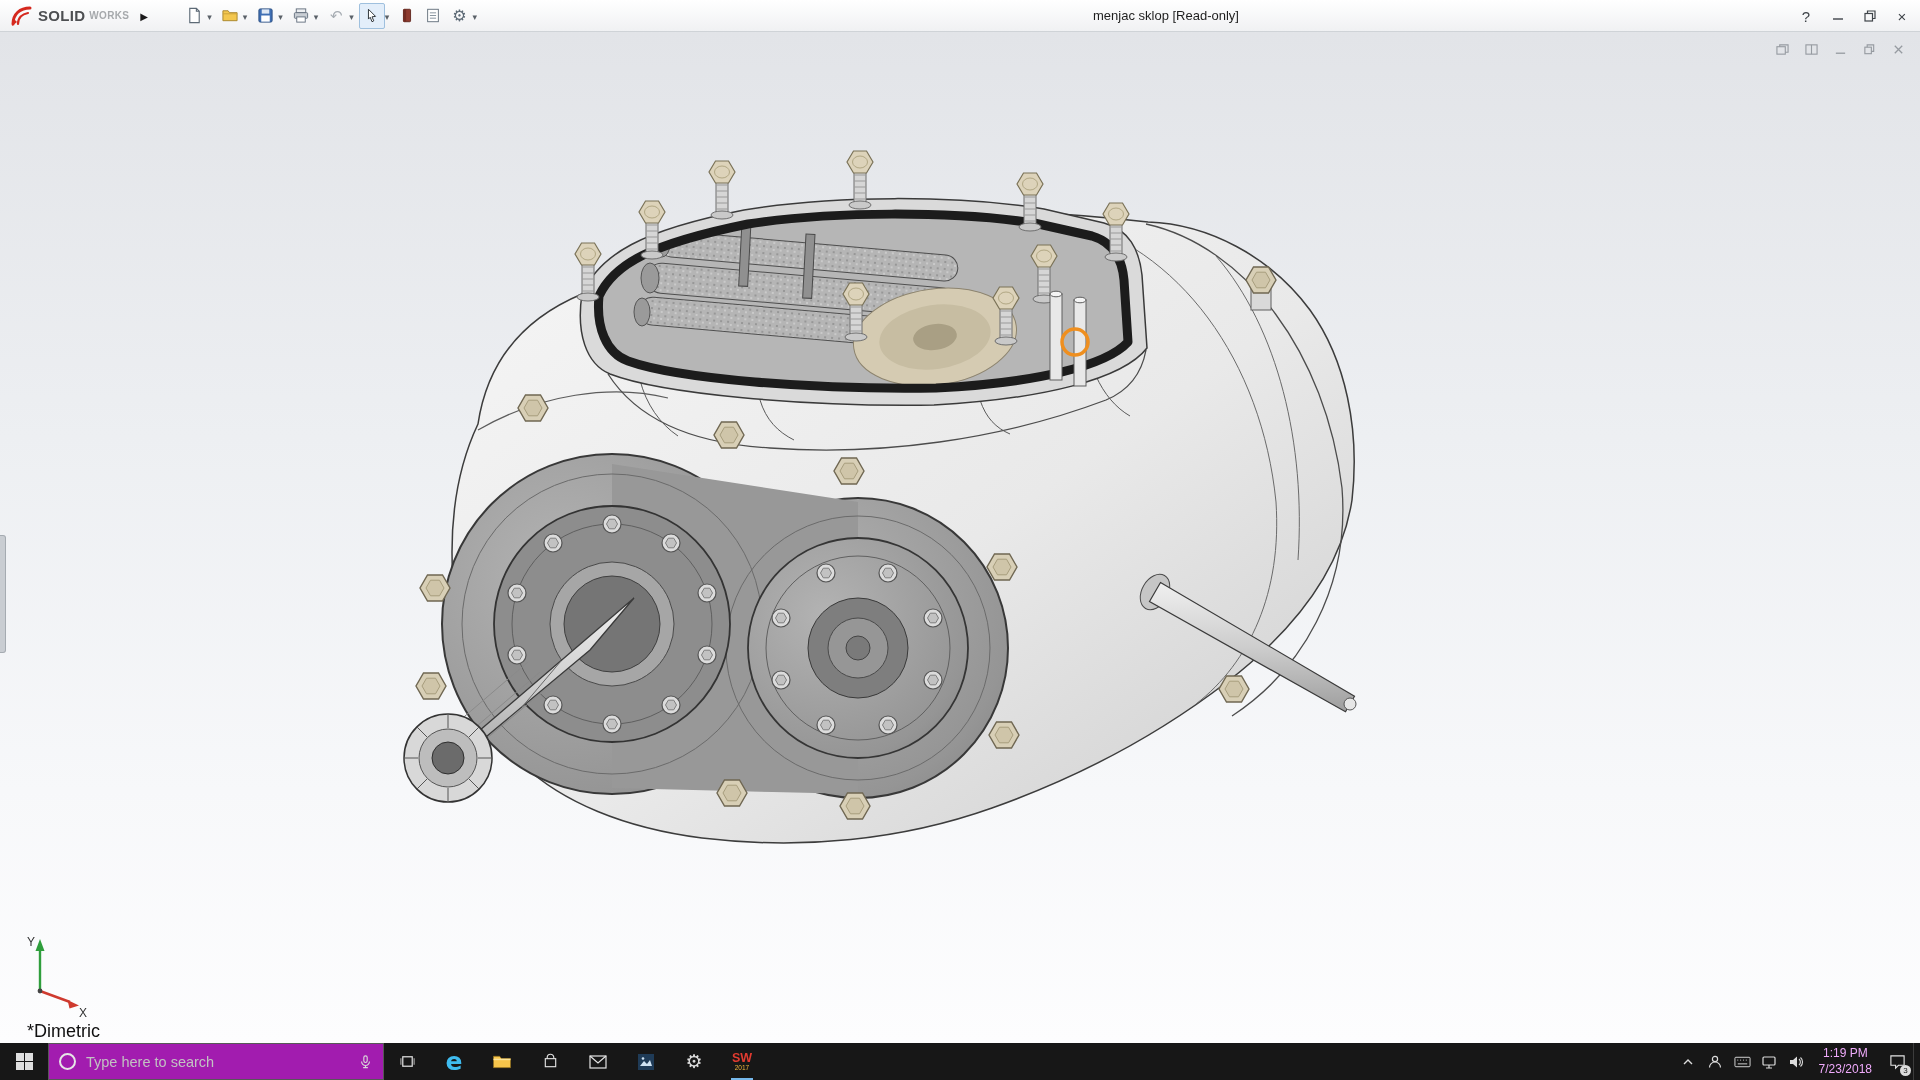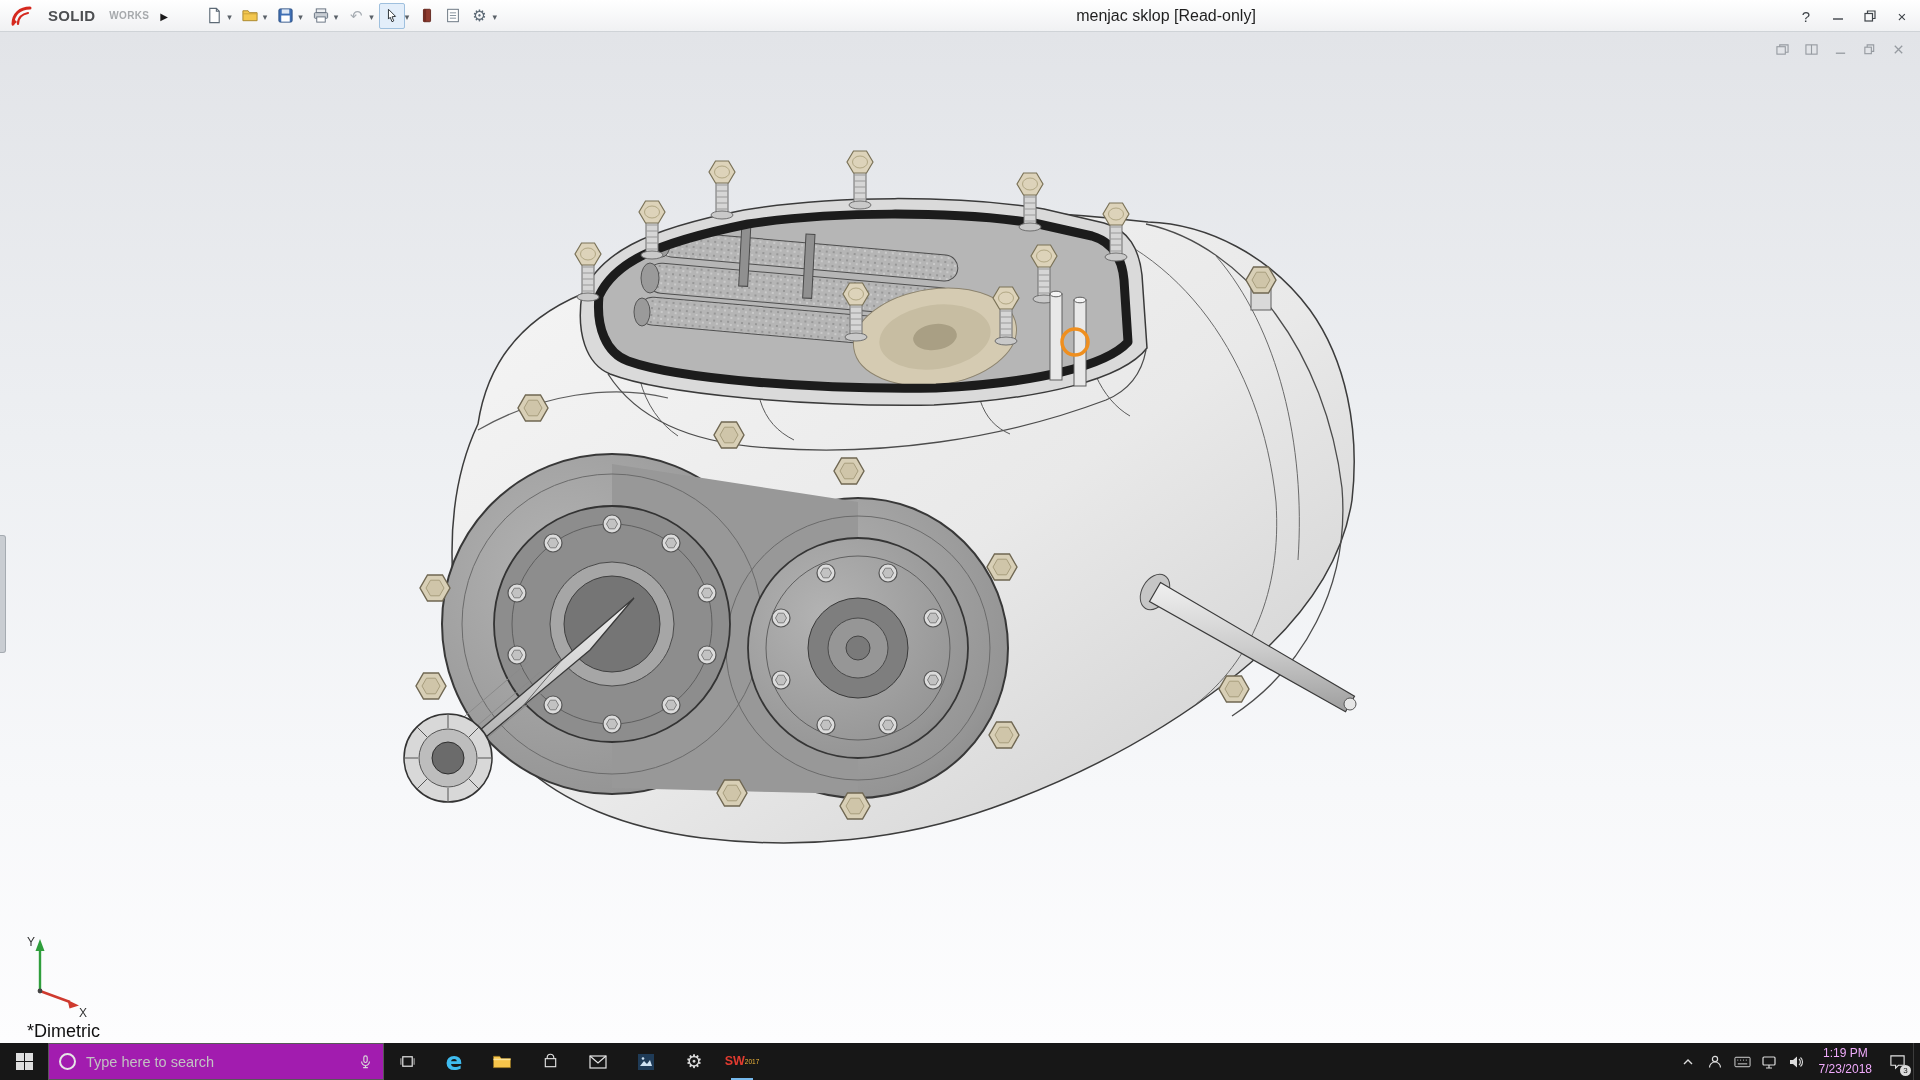--- a/index.html
+++ b/index.html
@@ -3,30 +3,30 @@
 <meta charset="utf-8">
 <style>
   *{margin:0;padding:0;box-sizing:border-box}
   html,body{width:1920px;height:1080px}
   body{font-family:"Liberation Sans",sans-serif;overflow:hidden;background:#fff}
   .glyph{font-family:"DejaVu Sans",sans-serif}
   button{cursor:default}
 
   
   .titlebar{position:relative;height:32px;background:linear-gradient(#ffffff,#f0f1f3);border-bottom:1px solid #cfd3d7;display:flex;align-items:center}
-  .brand{display:flex;align-items:center;gap:14px;padding:0 4px 0 10px}
+  .brand{display:flex;align-items:center;gap:4px;padding:0 4px 0 10px}
   .b1{font-weight:bold;color:#4d4f52;font-size:15px;letter-spacing:.3px}
   .b2{font-weight:bold;color:#a6a9ac;font-size:10px;letter-spacing:.3px}
   .flyout{width:22px;height:26px;border:none;background:transparent;font-size:10px;color:#1a1a1a;padding-top:2px}
   .tools{display:flex;align-items:center;margin-left:26px}
   .tbtn{height:26px;min-width:26px;border:none;background:transparent;display:flex;align-items:center;justify-content:center;padding:0 2px}
   .tbtn svg{display:block}
   .tbtn.sel{background:#e3eefa;border:1px solid #9fc0de;border-radius:2px}
   .dd{font-size:9px;color:#5a6168;margin-right:5px;padding-top:3px}
-  .wtitle{position:absolute;left:1166px;transform:translateX(-50%);font-size:16px;color:#1f1f1f;white-space:nowrap}
+  .wtitle{position:absolute;left:1166px;transform:translateX(-50%);font-size:13px;color:#1f1f1f;white-space:nowrap}
   .wctrls{position:absolute;right:2px;top:0;height:32px;display:flex;align-items:center}
   .wc{width:32px;height:30px;border:none;background:transparent;display:flex;align-items:center;justify-content:center;color:#3f4449;font-size:15px}
   .wc svg{display:block}
 
   
   .viewport{position:relative;height:1011px;overflow:hidden;
     background:linear-gradient(180deg,#e2e4e8 0%,#edeff2 40%,#f7f8fa 75%,#fdfdfe 100%)}
   .model{position:absolute;inset:0;width:100%;height:100%}
   .docctrl{position:absolute;top:8px;right:12px;display:flex;gap:9px}
   .dbtn{width:20px;height:18px;border:none;background:transparent;display:flex;align-items:center;justify-content:center;padding:0}
@@ -39,21 +39,21 @@
   .tkbtn{border:none;background:transparent;display:flex;align-items:center;justify-content:center;position:relative;color:#e8e8e8}
   .start{width:48px}
   .search{width:336px;background:#a21caf;border:1px solid #585858;display:flex;align-items:center;gap:10px;padding:0 10px}
   .cort{width:17px;height:17px;border:2px solid #e6e6e6;border-radius:50%;flex:none}
   .ph{color:#c2c2c2;font-size:14.5px;flex:1;white-space:nowrap}
   .micwrap{flex:none;display:flex}
   .tview{width:46px}
   .app{width:48px}
   .e{color:#3fbcf0;font-size:25px;font-weight:bold;line-height:1}
   .gearapp{color:#dcdcdc;font-size:19px;line-height:1}
-  .swcol{display:flex;flex-direction:row;align-items:center;line-height:1}
+  .swcol{display:flex;flex-direction:column;align-items:center;line-height:1}
   .swl{color:#e13b30;font-weight:bold;font-size:12.5px}
   .swy{color:#f0b63c;font-size:6.5px;margin-top:1px}
   .running::after{content:"";position:absolute;left:13px;right:13px;bottom:0;height:2px;background:#76b9ed}
   .tray{margin-left:auto;display:flex;align-items:stretch}
   .trbtn{width:27px}
   .clockb{display:flex;flex-direction:column;align-items:center;justify-content:center;color:#f0abfc;font-size:12px;line-height:1.3;padding:0 9px;border:none;background:transparent}
   .badge{position:absolute;right:2px;bottom:4px;background:#dcdcdc;color:#171717;font-size:8px;width:11px;height:11px;border-radius:6px;line-height:11px;text-align:center}
   .showdesk{width:7px;border-left:1px solid #3c3c3c}
 </style>
 </head>

